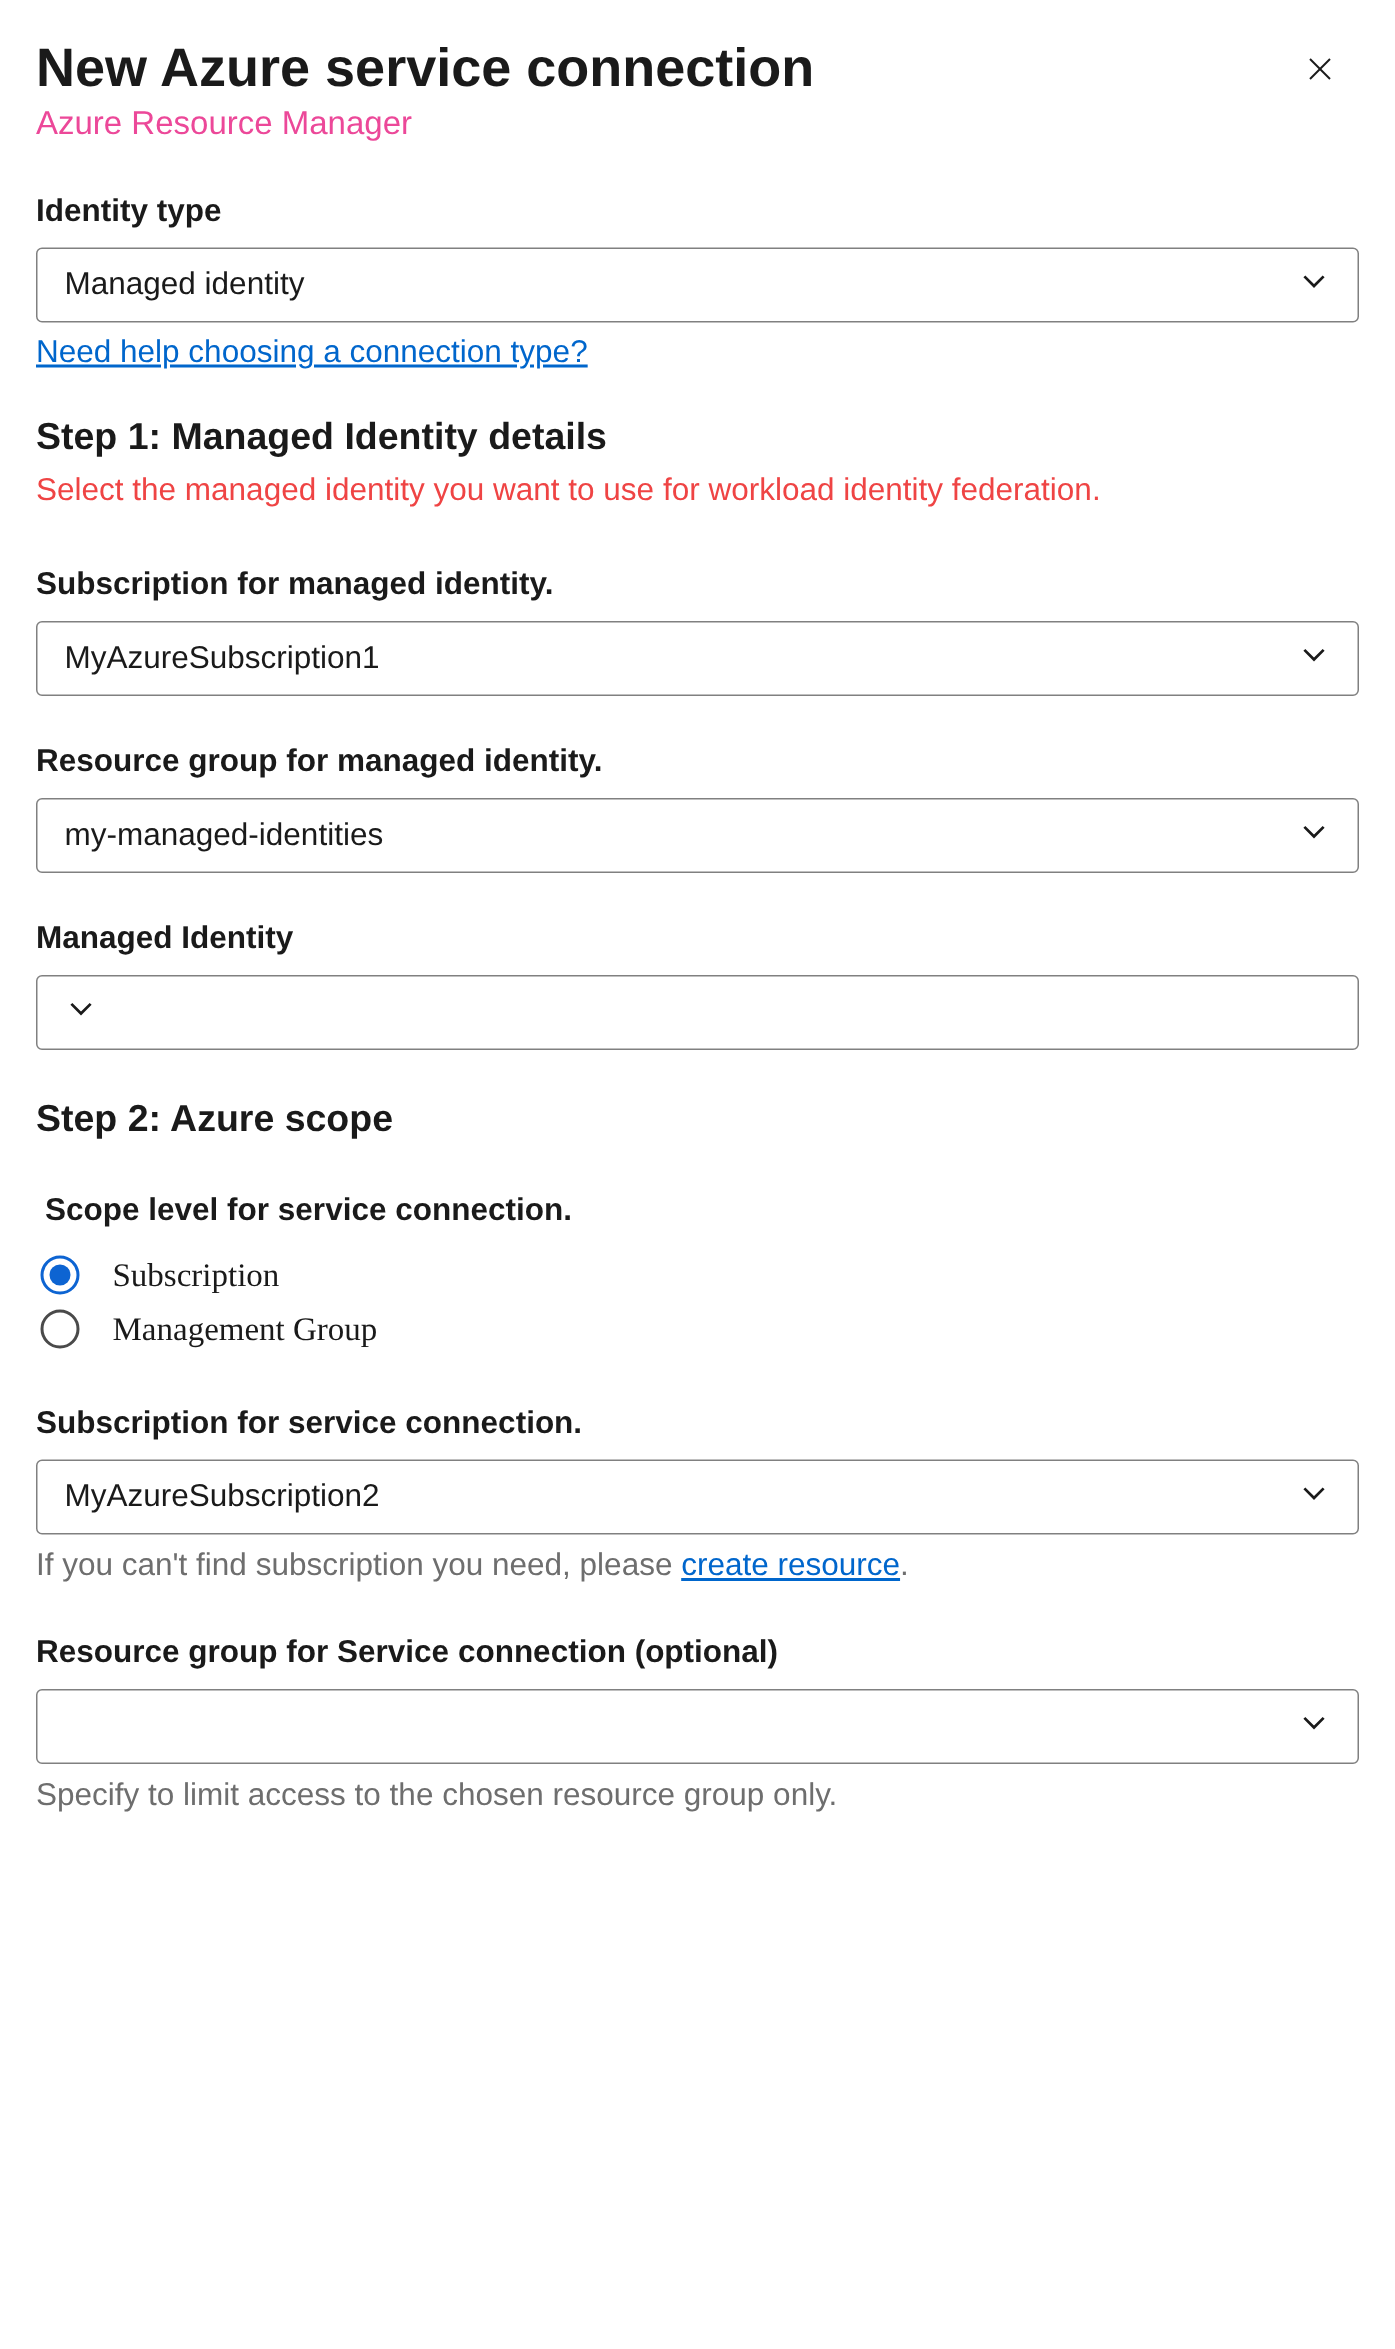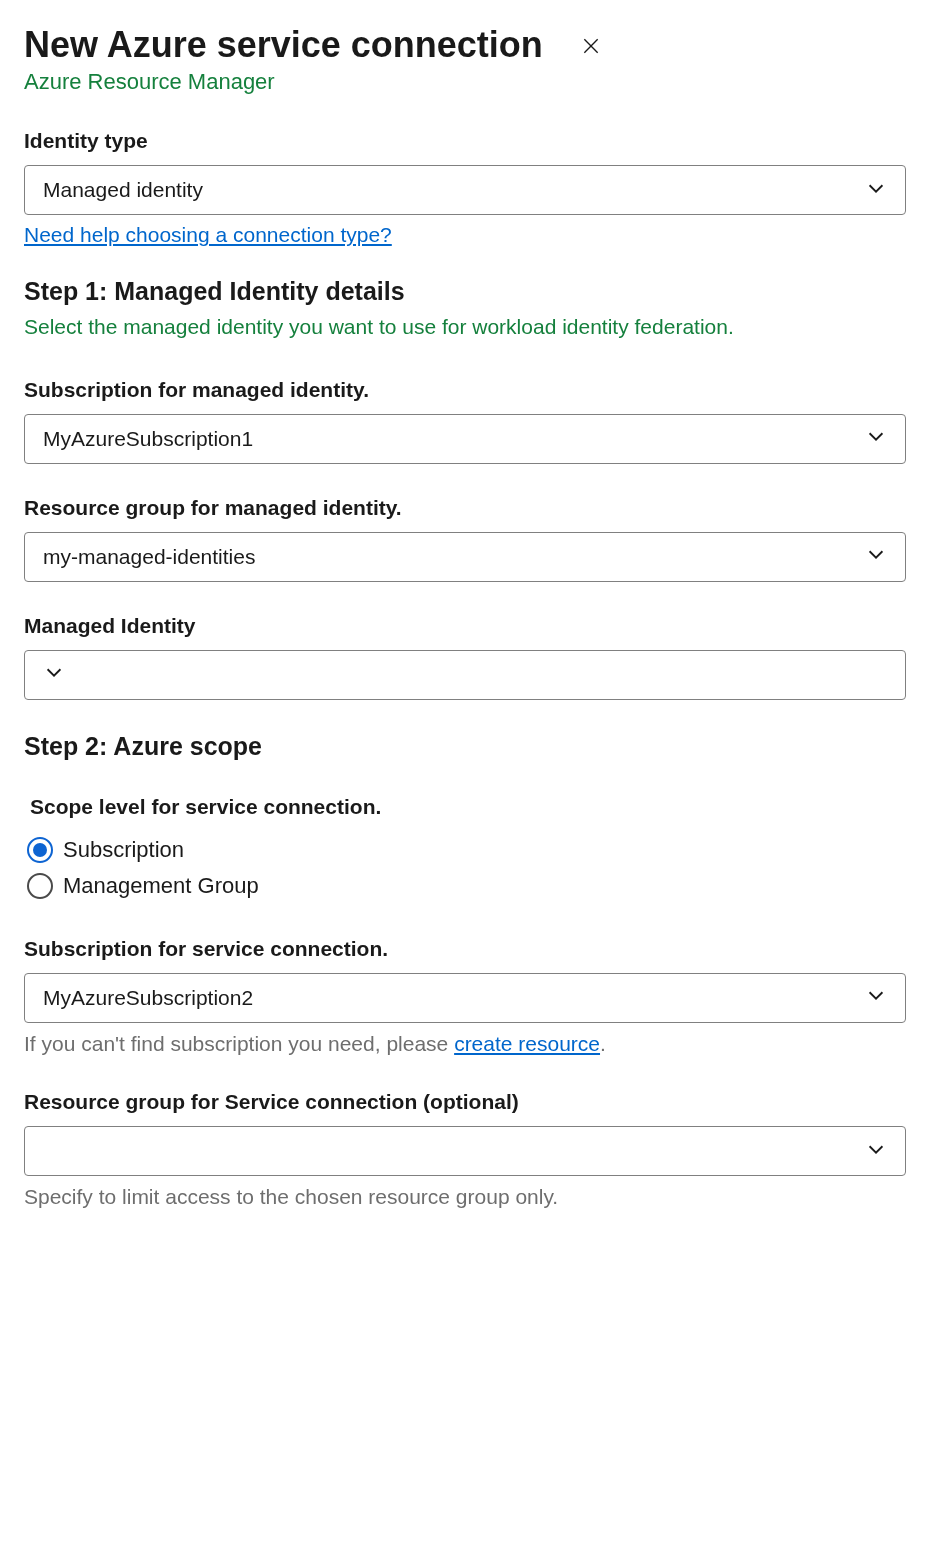--- a/index.html
+++ b/index.html
@@ -5,33 +5,33 @@
   * { box-sizing: border-box; margin: 0; padding: 0; }
   body {
     font-family: -apple-system, BlinkMacSystemFont, "Segoe UI", Helvetica, Arial, sans-serif;
     background: #fff;
     color: #1a1a1a;
     padding: 24px;
     width: 930px;
   }
   .header-row {
     display: flex;
-    justify-content: flex-start;
+    justify-content: space-between;
     align-items: flex-start;
     margin-bottom: 4px;
     gap: 32px;
   }
   .title {
     font-size: 36px;
     font-weight: 700;
     line-height: 1.15;
   }
   .subtitle {
     font-size: 22px;
-    color: #15803d;
+    color: #ec4899;
     margin-bottom: 34px;
   }
   .close-btn {
     background: none;
     border: none;
     cursor: pointer;
     padding: 12px 16px 6px 6px;
     display: flex;
     align-items: center;
     justify-content: center;
@@ -69,42 +69,43 @@
   }
   .help-row { margin-top: 8px; margin-bottom: 30px; }
 
   .step-heading {
     font-size: 25px;
     font-weight: 700;
     margin-bottom: 6px;
   }
   .step-desc {
     font-size: 21px;
-    color: #15803d;
+    color: #ef4444;
     line-height: 1.4;
     margin-bottom: 36px;
   }
 
   .group { margin-bottom: 32px; }
   .group-tight { margin-bottom: 28px; margin-top: 13px; }
 
   .scope-label {
     font-size: 21px;
     font-weight: 600;
     margin-left: 6px;
     margin-bottom: 18px;
   }
 
   .radio-group { margin-left: 3px; margin-bottom: 38px; }
   .radio-row {
     display: flex;
     align-items: center;
-    gap: 10px;
+    gap: 22px;
     margin-bottom: 10px;
     cursor: pointer;
+    font-family: Liberation Serif, serif;
   }
   .radio-row:last-child { margin-bottom: 0; }
   .radio-outer {
     width: 26px;
     height: 26px;
     border: 2px solid #4a4a4a;
     border-radius: 50%;
     display: flex;
     align-items: center;
     justify-content: center;

